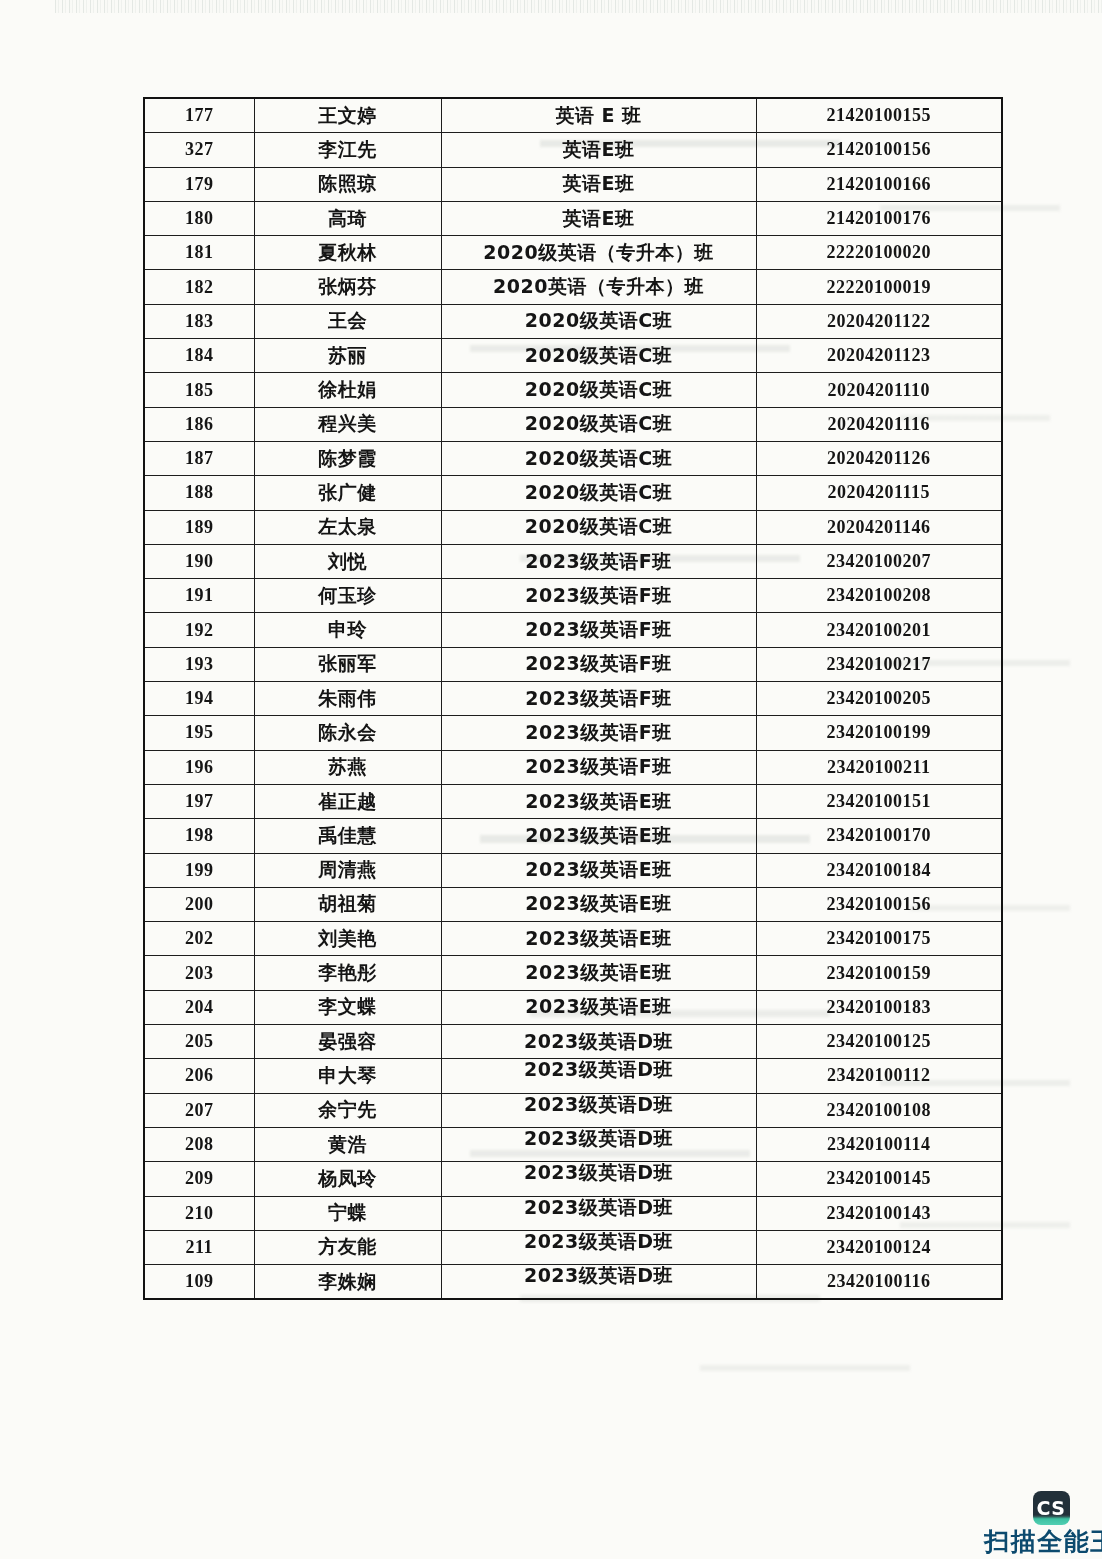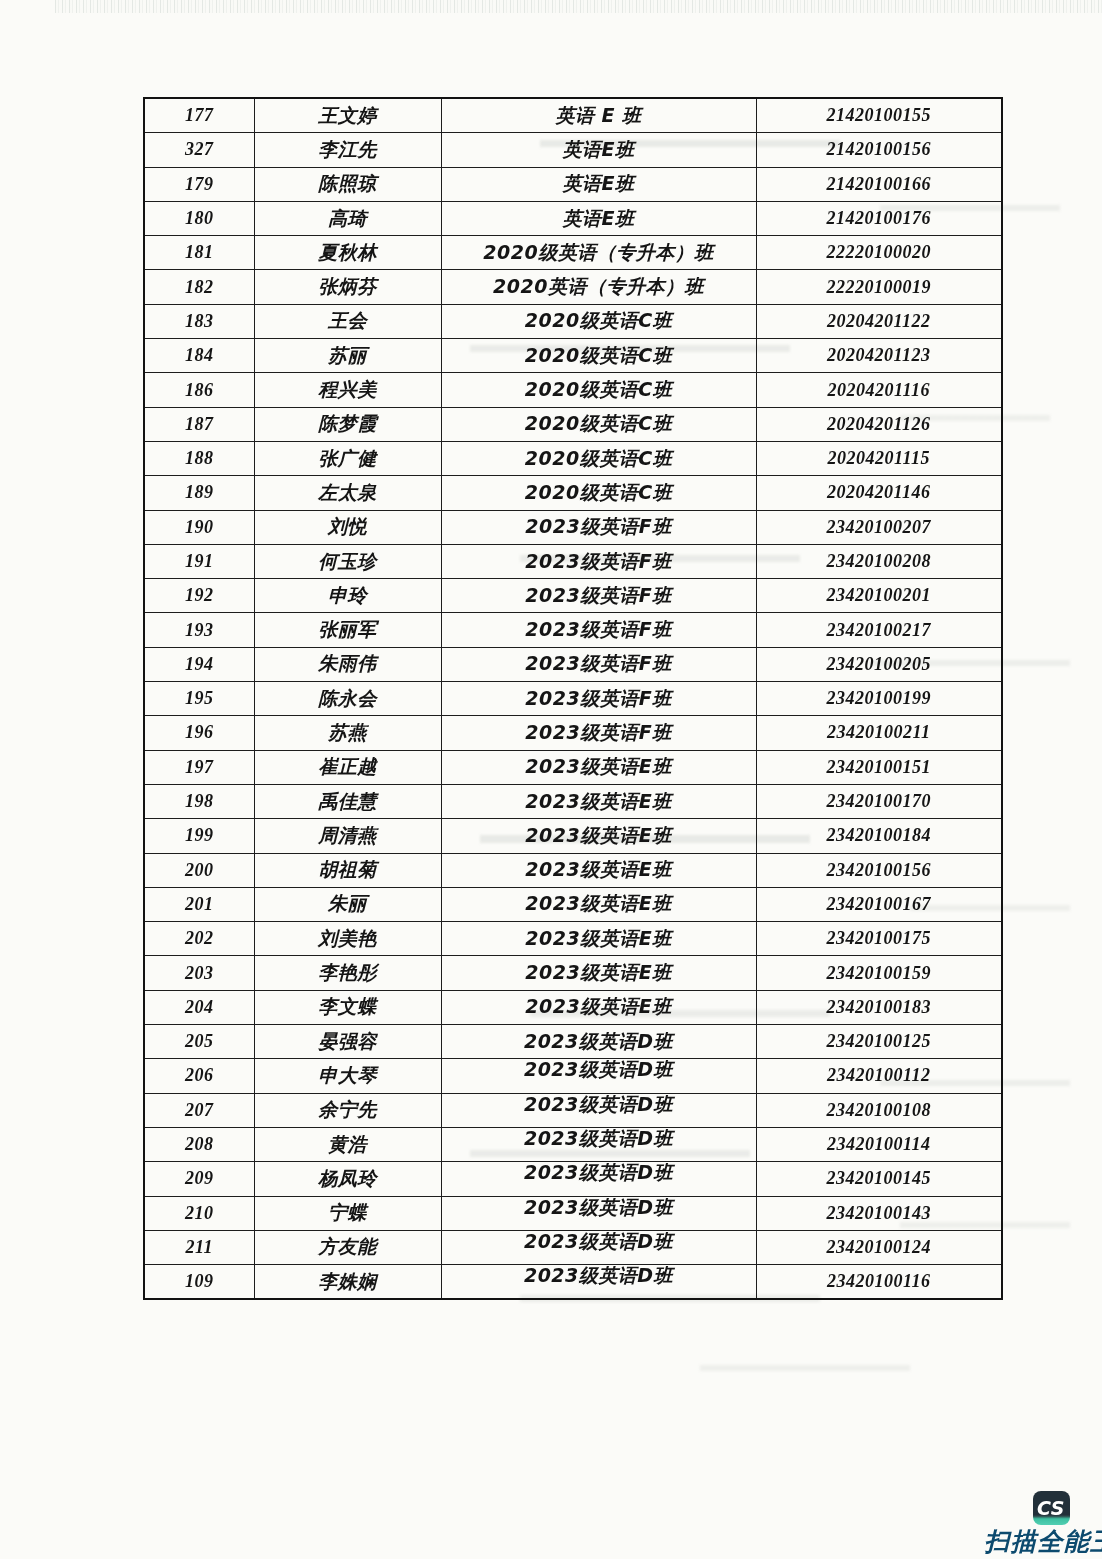--- a/index.html
+++ b/index.html
@@ -9,21 +9,20 @@
     height: 1559px;
     background: #fbfbf8;
     font-family: "DejaVu Sans", "Liberation Sans", sans-serif;
   }
   .page {
     position: relative;
     width: 1102px;
     height: 1559px;
     background: #fbfbf8;
     overflow: hidden;
-    font-style: italic;
   }
   
   .top-noise {
     position: absolute;
     top: 0; left: 55px; right: 0;
     height: 13px;
     background: repeating-linear-gradient(90deg,
       rgba(140,160,152,0.28) 0px, rgba(140,160,152,0.28) 1px,
       rgba(225,232,228,0.10) 1px, rgba(225,232,228,0.10) 3px,
       rgba(170,185,178,0.20) 3px, rgba(170,185,178,0.20) 4px,
@@ -207,20 +206,26 @@
       <td class="c-class">2020级英语C班</td>
       <td class="c-id">20204201122</td>
     </tr>
         <tr>
       <td class="c-no">184</td>
       <td class="c-name">苏丽</td>
       <td class="c-class">2020级英语C班</td>
       <td class="c-id">20204201123</td>
     </tr>
         <tr>
+      <td class="c-no">185</td>
+      <td class="c-name">徐杜娟</td>
+      <td class="c-class">2020级英语C班</td>
+      <td class="c-id">20204201110</td>
+    </tr>
+        <tr>
       <td class="c-no">186</td>
       <td class="c-name">程兴美</td>
       <td class="c-class">2020级英语C班</td>
       <td class="c-id">20204201116</td>
     </tr>
         <tr>
       <td class="c-no">187</td>
       <td class="c-name">陈梦霞</td>
       <td class="c-class">2020级英语C班</td>
       <td class="c-id">20204201126</td>
@@ -295,26 +300,20 @@
       <td class="c-no">199</td>
       <td class="c-name">周清燕</td>
       <td class="c-class">2023级英语E班</td>
       <td class="c-id">23420100184</td>
     </tr>
         <tr>
       <td class="c-no">200</td>
       <td class="c-name">胡祖菊</td>
       <td class="c-class">2023级英语E班</td>
       <td class="c-id">23420100156</td>
-    </tr>
-        <tr>
-      <td class="c-no">201</td>
-      <td class="c-name">朱丽</td>
-      <td class="c-class">2023级英语E班</td>
-      <td class="c-id">23420100167</td>
     </tr>
         <tr>
       <td class="c-no">202</td>
       <td class="c-name">刘美艳</td>
       <td class="c-class">2023级英语E班</td>
       <td class="c-id">23420100175</td>
     </tr>
         <tr>
       <td class="c-no">203</td>
       <td class="c-name">李艳彤</td>

